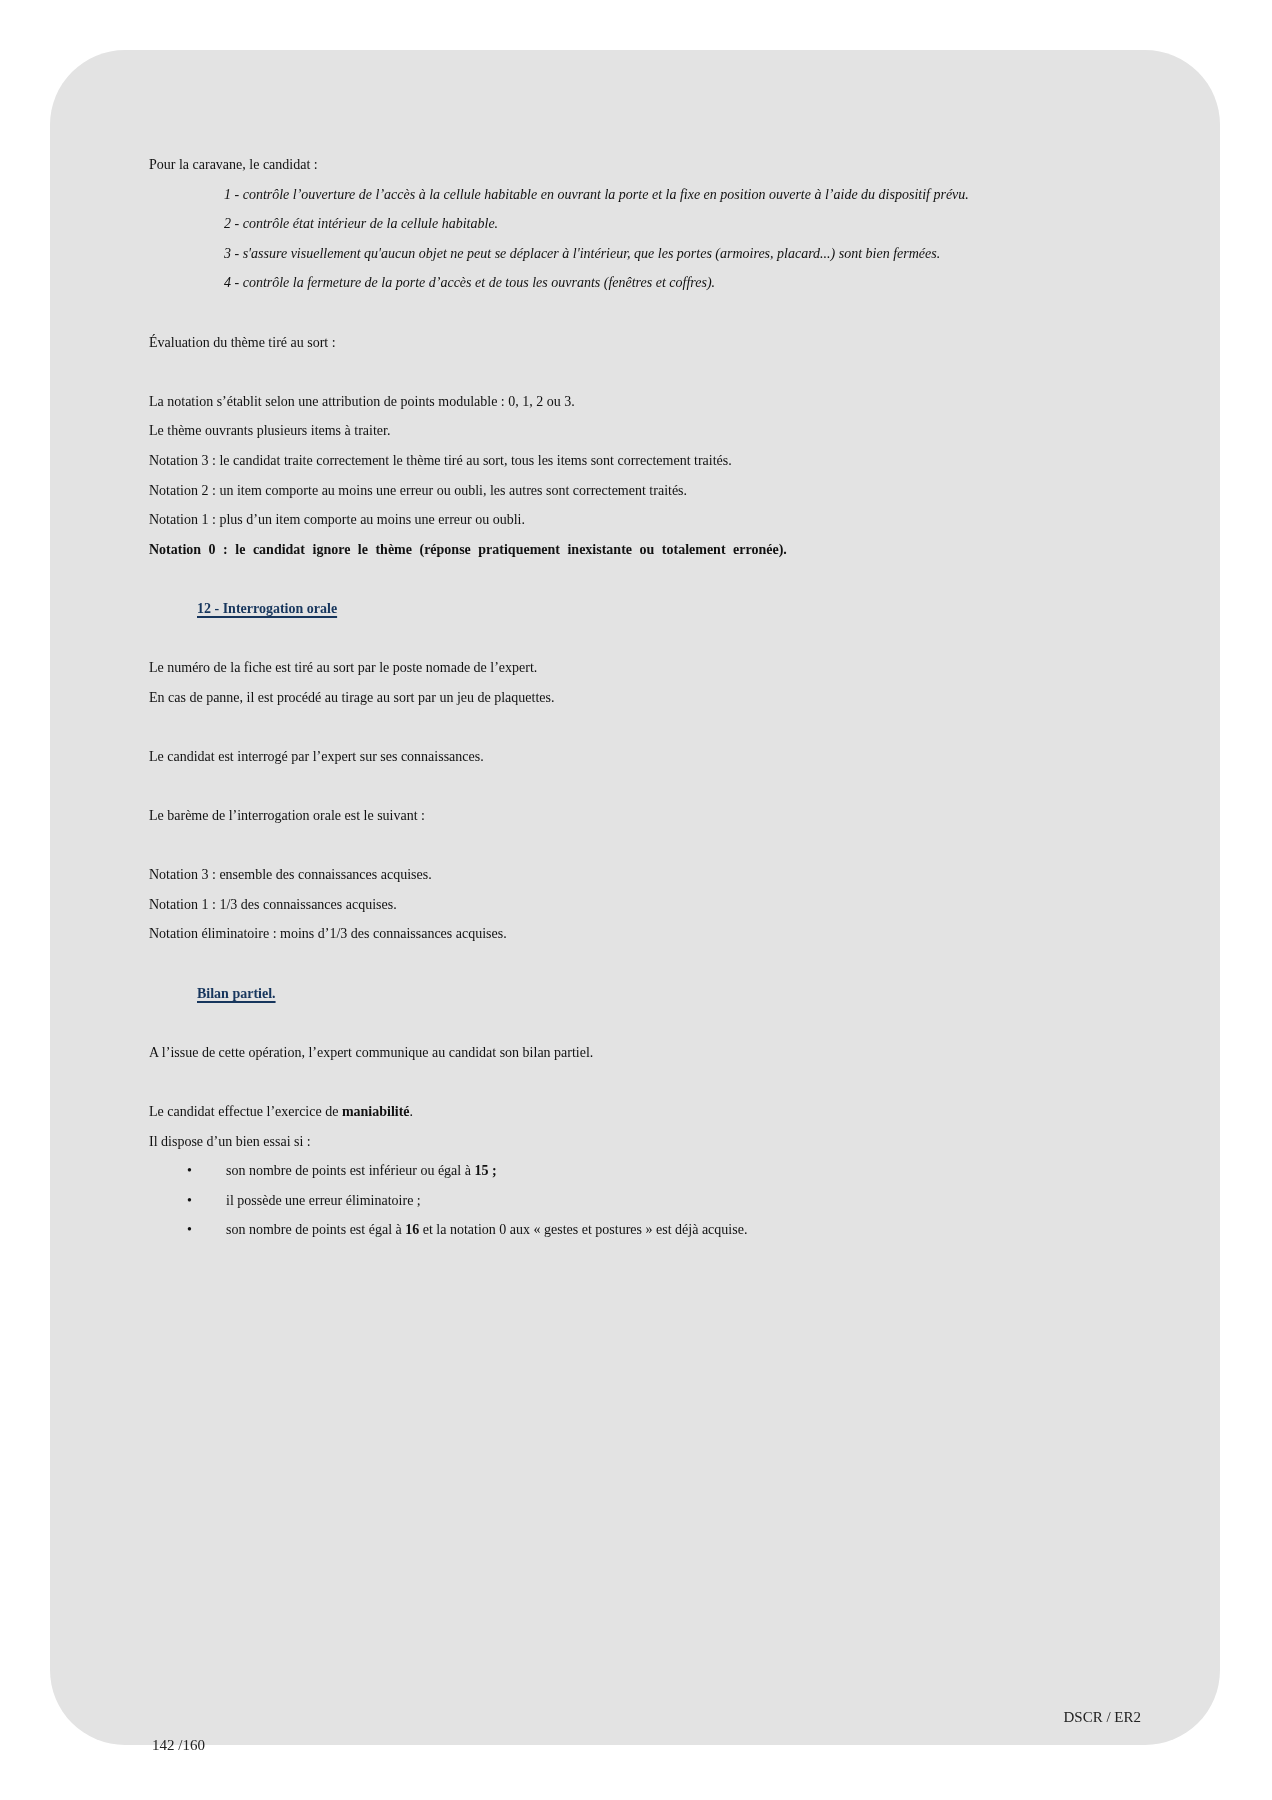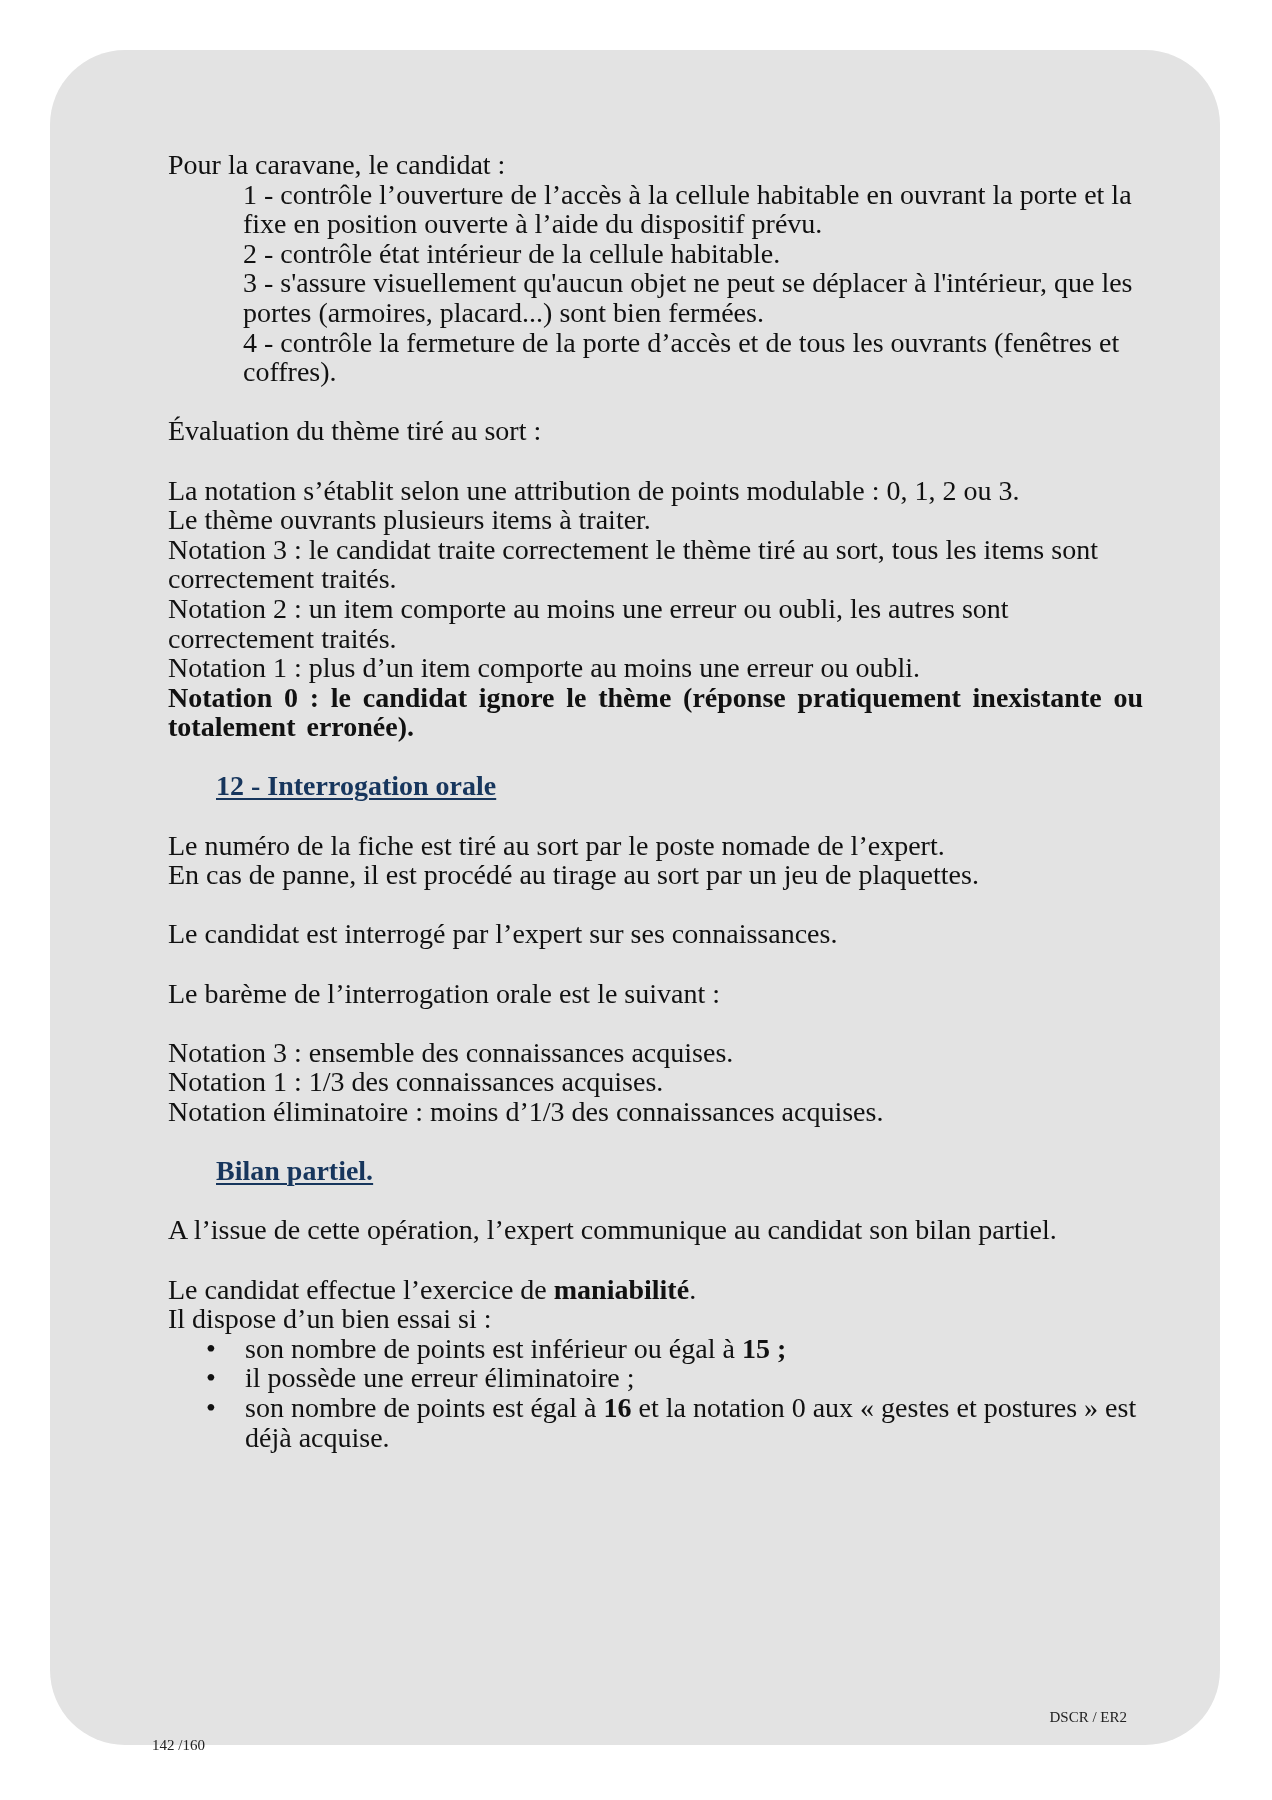--- a/index.html
+++ b/index.html
@@ -19,31 +19,32 @@
       position: absolute;
       left: 50px;
       top: 50px;
       width: 1170px;
       height: 1695px;
       background: #e3e3e3;
       border-radius: 75px;
     }
     .content {
       position: absolute;
-      left: 168px;
+      left: 149px;
       top: 150px;
       width: 975px;
-      font-size: 28px;
+      font-size: 14px;
       line-height: 29.6px;
     }
     .content p {
       margin: 0;
     }
     .indent {
       padding-left: 75px;
+      font-style: italic;
     }
     .gap {
       height: 29.6px;
     }
     .justify {
       text-align: justify;
       text-align-last: left;
       font-weight: bold;
     }
     .heading {
@@ -69,21 +70,21 @@
       left: 38px;
       top: 0;
     }
     .footer {
       position: absolute;
       top: 1709px;
       font-size: 15px;
       color: #222222;
     }
     .footer-left { left: 152px; margin-top: 28px; }
-    .footer-right { right: 145px; }
+    .footer-right { right: 131px; }
   </style>
 </head>
 <body>
 
 <div class="panel"></div>
 
 <div class="content">
 
   <section>
     <p>Pour la caravane, le candidat :</p>

